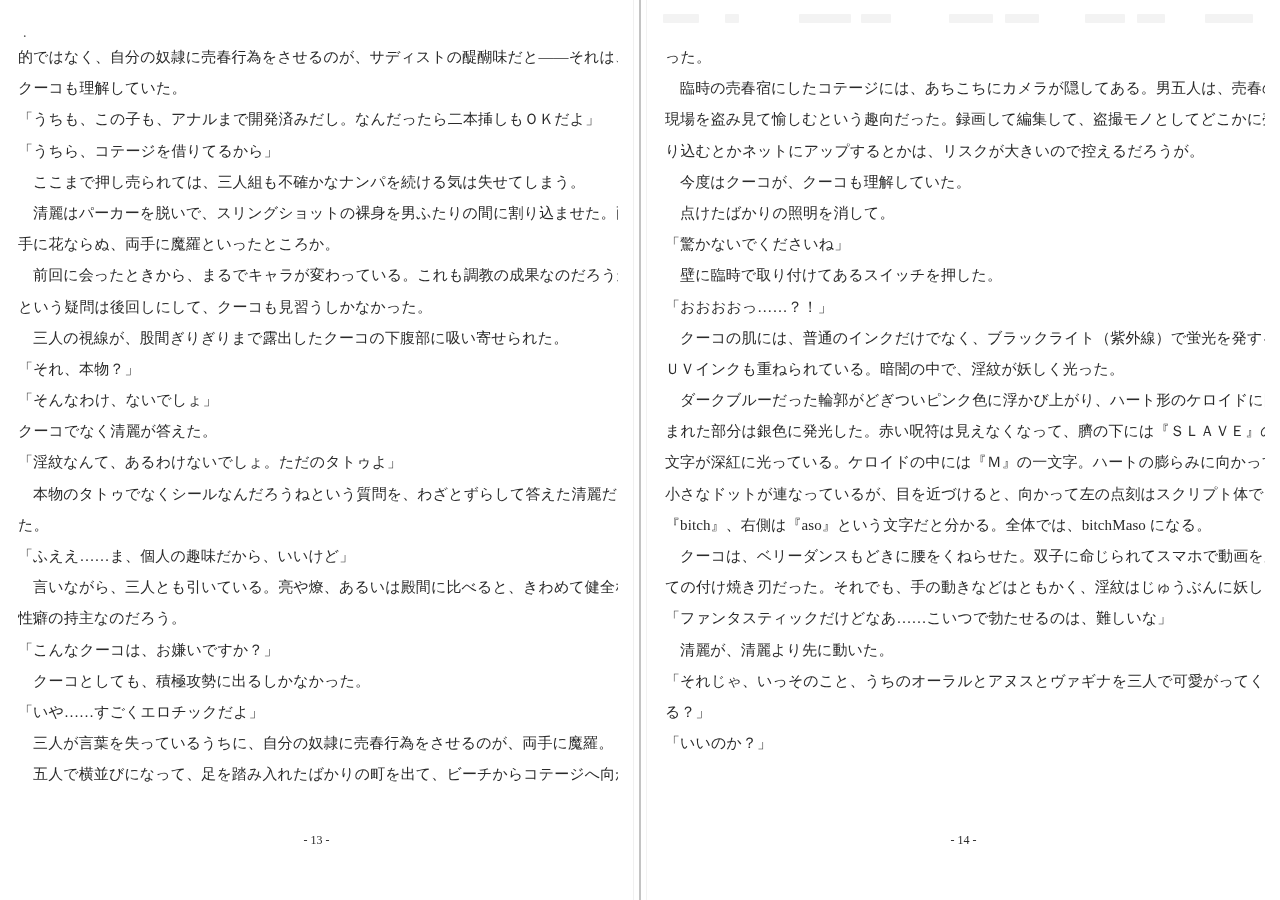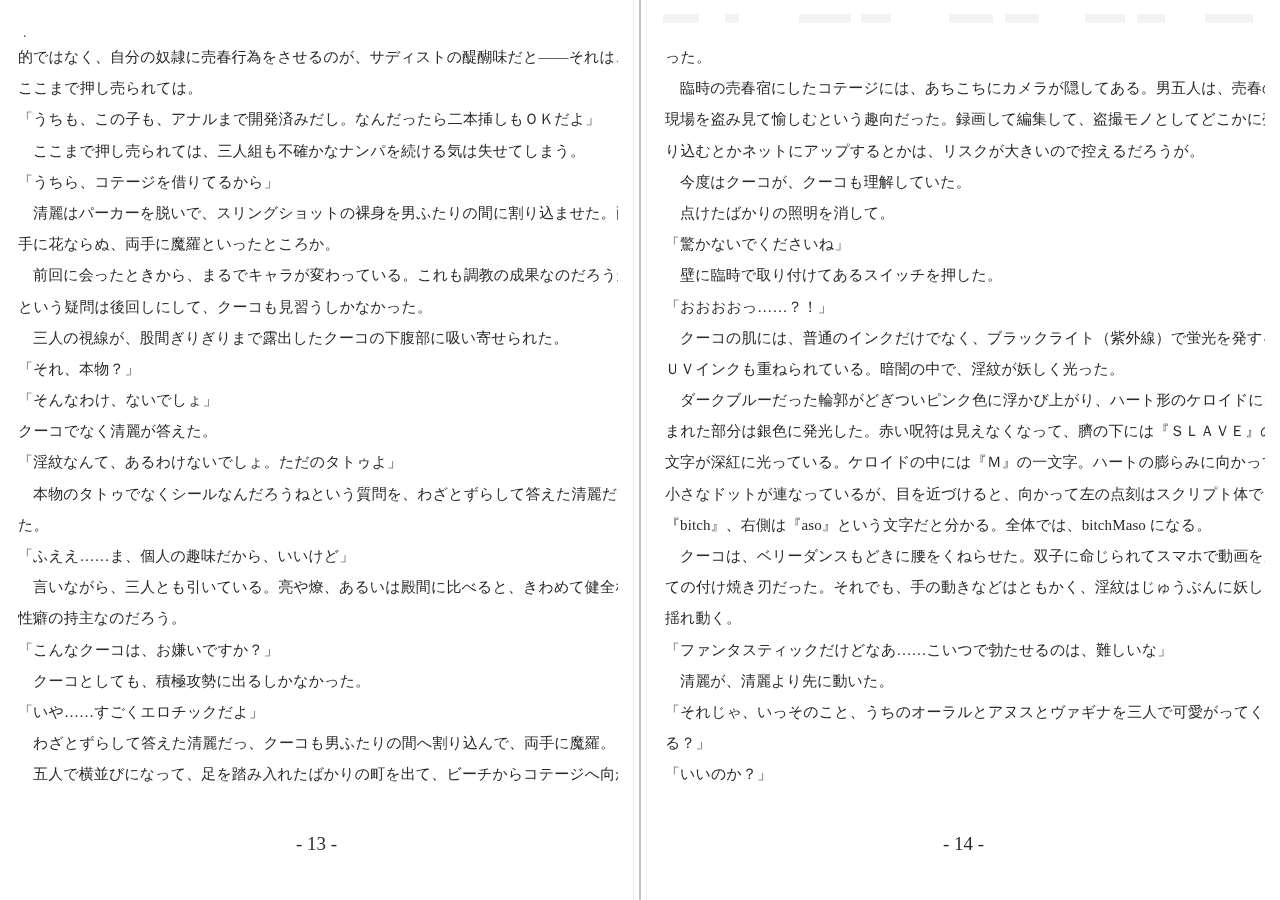--- a/index.html
+++ b/index.html
@@ -38,21 +38,21 @@
     letter-spacing: 0.1px;
     color: #2a2a2a;
     overflow: hidden;
   }
   .page-num {
     position: absolute;
     top: 833px;
     left: 0;
     width: 100%;
     text-align: center;
-    font-size: 19px;
+    font-size: 12px;
     color: #2a2a2a;
   }
 
   
   .gutter {
     position: absolute;
     left: 630px;
     top: 0;
     width: 20px;
     height: 900px;
@@ -99,42 +99,42 @@
 </style>
 </head>
 <body>
 
 <div class="spread">
 
   <div class="page page-left">
     <span class="stray-dot">.</span>
     <div class="content">
         <div class="line">的ではなく、自分の奴隷に売春行為をさせるのが、サディストの醍醐味だと――それは、</div>
-        <div class="line">ここまで押し売られては。</div>
+        <div class="line">クーコも理解していた。</div>
         <div class="line">「うちも、この子も、アナルまで開発済みだし。なんだったら二本挿しもＯＫだよ」</div>
+        <div class="line">「うちら、コテージを借りてるから」</div>
         <div class="line">　ここまで押し売られては、三人組も不確かなナンパを続ける気は失せてしまう。</div>
-        <div class="line">「うちら、コテージを借りてるから」</div>
         <div class="line">　清麗はパーカーを脱いで、スリングショットの裸身を男ふたりの間に割り込ませた。両</div>
         <div class="line">手に花ならぬ、両手に魔羅といったところか。</div>
         <div class="line">　前回に会ったときから、まるでキャラが変わっている。これも調教の成果なのだろうか。</div>
         <div class="line">という疑問は後回しにして、クーコも見習うしかなかった。</div>
         <div class="line">　三人の視線が、股間ぎりぎりまで露出したクーコの下腹部に吸い寄せられた。</div>
         <div class="line">「それ、本物？」</div>
         <div class="line">「そんなわけ、ないでしょ」</div>
         <div class="line">クーコでなく清麗が答えた。</div>
         <div class="line">「淫紋なんて、あるわけないでしょ。ただのタトゥよ」</div>
         <div class="line">　本物のタトゥでなくシールなんだろうねという質問を、わざとずらして答えた清麗だっ</div>
         <div class="line">た。</div>
         <div class="line">「ふええ……ま、個人の趣味だから、いいけど」</div>
         <div class="line">　言いながら、三人とも引いている。亮や燎、あるいは殿間に比べると、きわめて健全な</div>
         <div class="line">性癖の持主なのだろう。</div>
         <div class="line">「こんなクーコは、お嫌いですか？」</div>
         <div class="line">　クーコとしても、積極攻勢に出るしかなかった。</div>
         <div class="line">「いや……すごくエロチックだよ」</div>
-        <div class="line">　わざとずらして答えた清麗だっ、クーコも男ふたりの間へ割り込んで、両手に魔羅。</div>
+        <div class="line">　三人が言葉を失っているうちに、自分の奴隷に売春行為をさせるのが、両手に魔羅。</div>
         <div class="line">　五人で横並びになって、足を踏み入れたばかりの町を出て、ビーチからコテージへ向か</div>
       </div>
     <div class="page-num">- 13 -</div>
   </div>
 
   <div class="gutter">
     <div class="g-faint-l"></div>
     <div class="g-main"></div>
     <div class="g-faint-r"></div>
   </div>
@@ -155,21 +155,20 @@
         <div class="line">「おおおおっ……？！」</div>
         <div class="line">　クーコの肌には、普通のインクだけでなく、ブラックライト（紫外線）で蛍光を発する</div>
         <div class="line">ＵＶインクも重ねられている。暗闇の中で、淫紋が妖しく光った。</div>
         <div class="line">　ダークブルーだった輪郭がどぎついピンク色に浮かび上がり、ハート形のケロイドに囲</div>
         <div class="line">まれた部分は銀色に発光した。赤い呪符は見えなくなって、臍の下には『ＳＬＡＶＥ』の</div>
         <div class="line">文字が深紅に光っている。ケロイドの中には『Ｍ』の一文字。ハートの膨らみに向かって</div>
         <div class="line">小さなドットが連なっているが、目を近づけると、向かって左の点刻はスクリプト体で</div>
         <div class="line">『bitch』、右側は『aso』という文字だと分かる。全体では、bitchMaso になる。</div>
         <div class="line">　クーコは、ベリーダンスもどきに腰をくねらせた。双子に命じられてスマホで動画を見</div>
         <div class="line">ての付け焼き刃だった。それでも、手の動きなどはともかく、淫紋はじゅうぶんに妖しく</div>
-        <div class="line">揺れ動く。</div>
         <div class="line">「ファンタスティックだけどなあ……こいつで勃たせるのは、難しいな」</div>
         <div class="line">　清麗が、清麗より先に動いた。</div>
         <div class="line">「それじゃ、いっそのこと、うちのオーラルとアヌスとヴァギナを三人で可愛がってくれ</div>
         <div class="line">る？」</div>
         <div class="line">「いいのか？」</div>
       </div>
     <div class="page-num">- 14 -</div>
   </div>
 
 </div>

